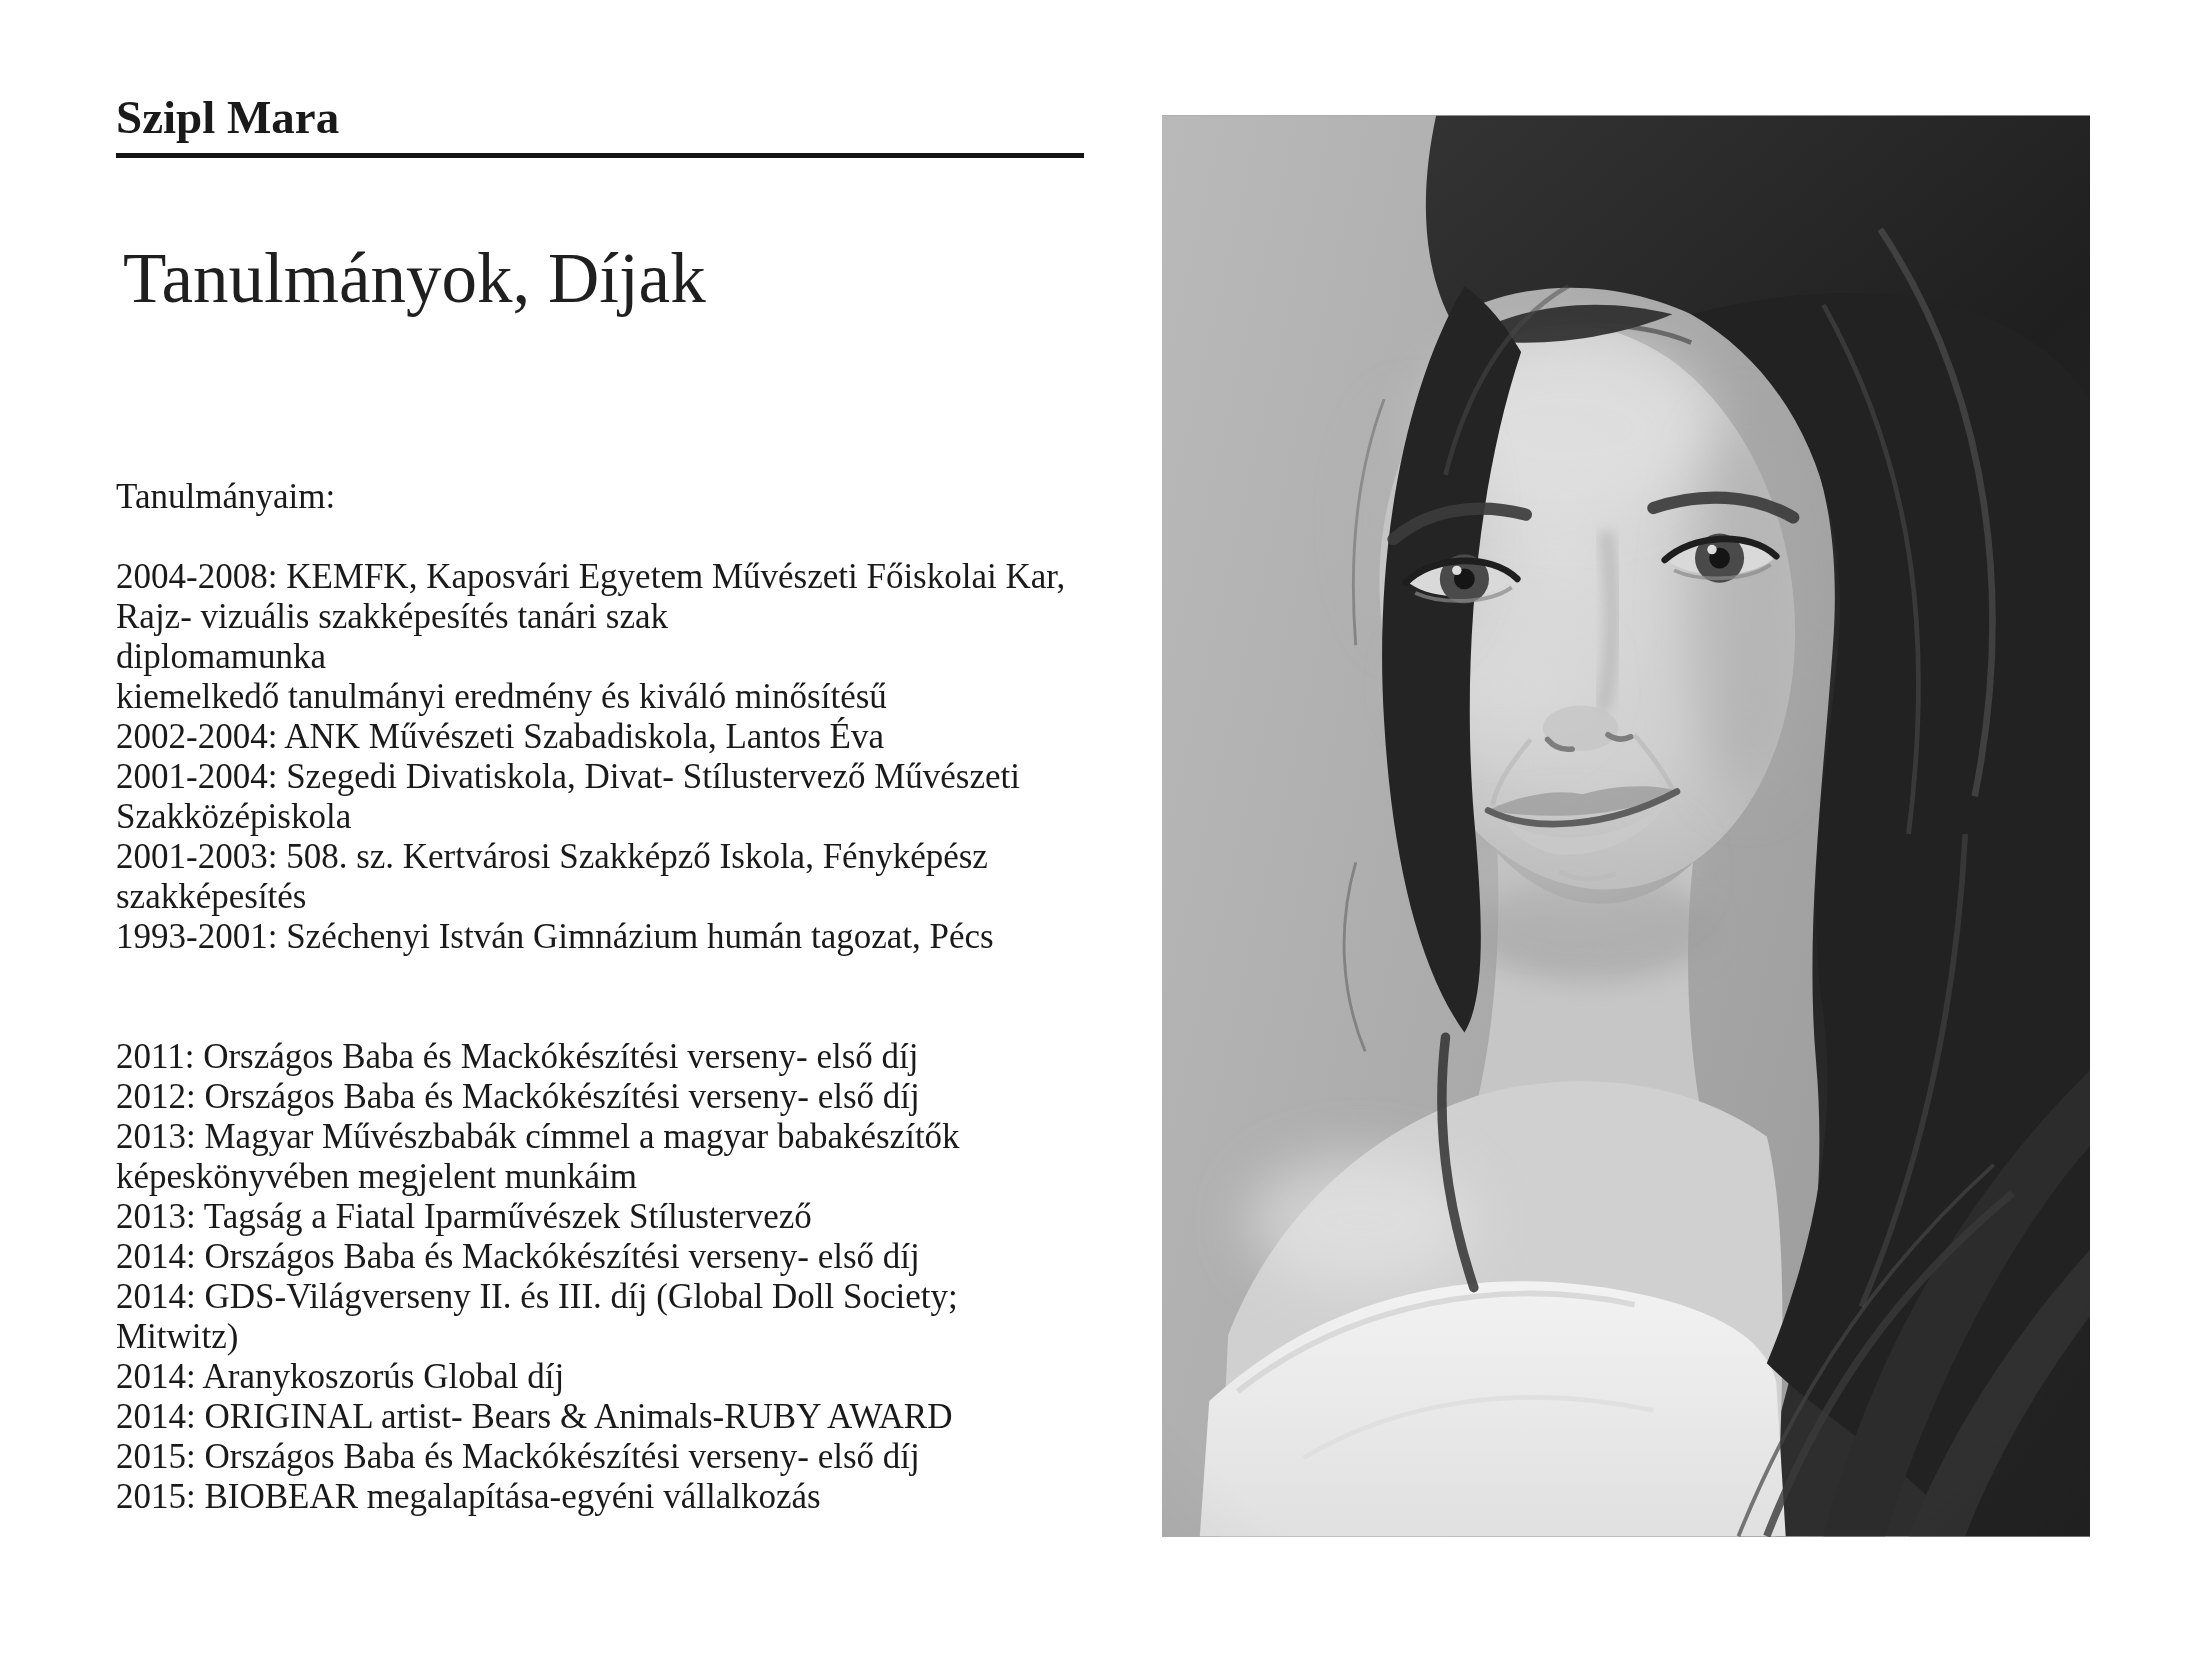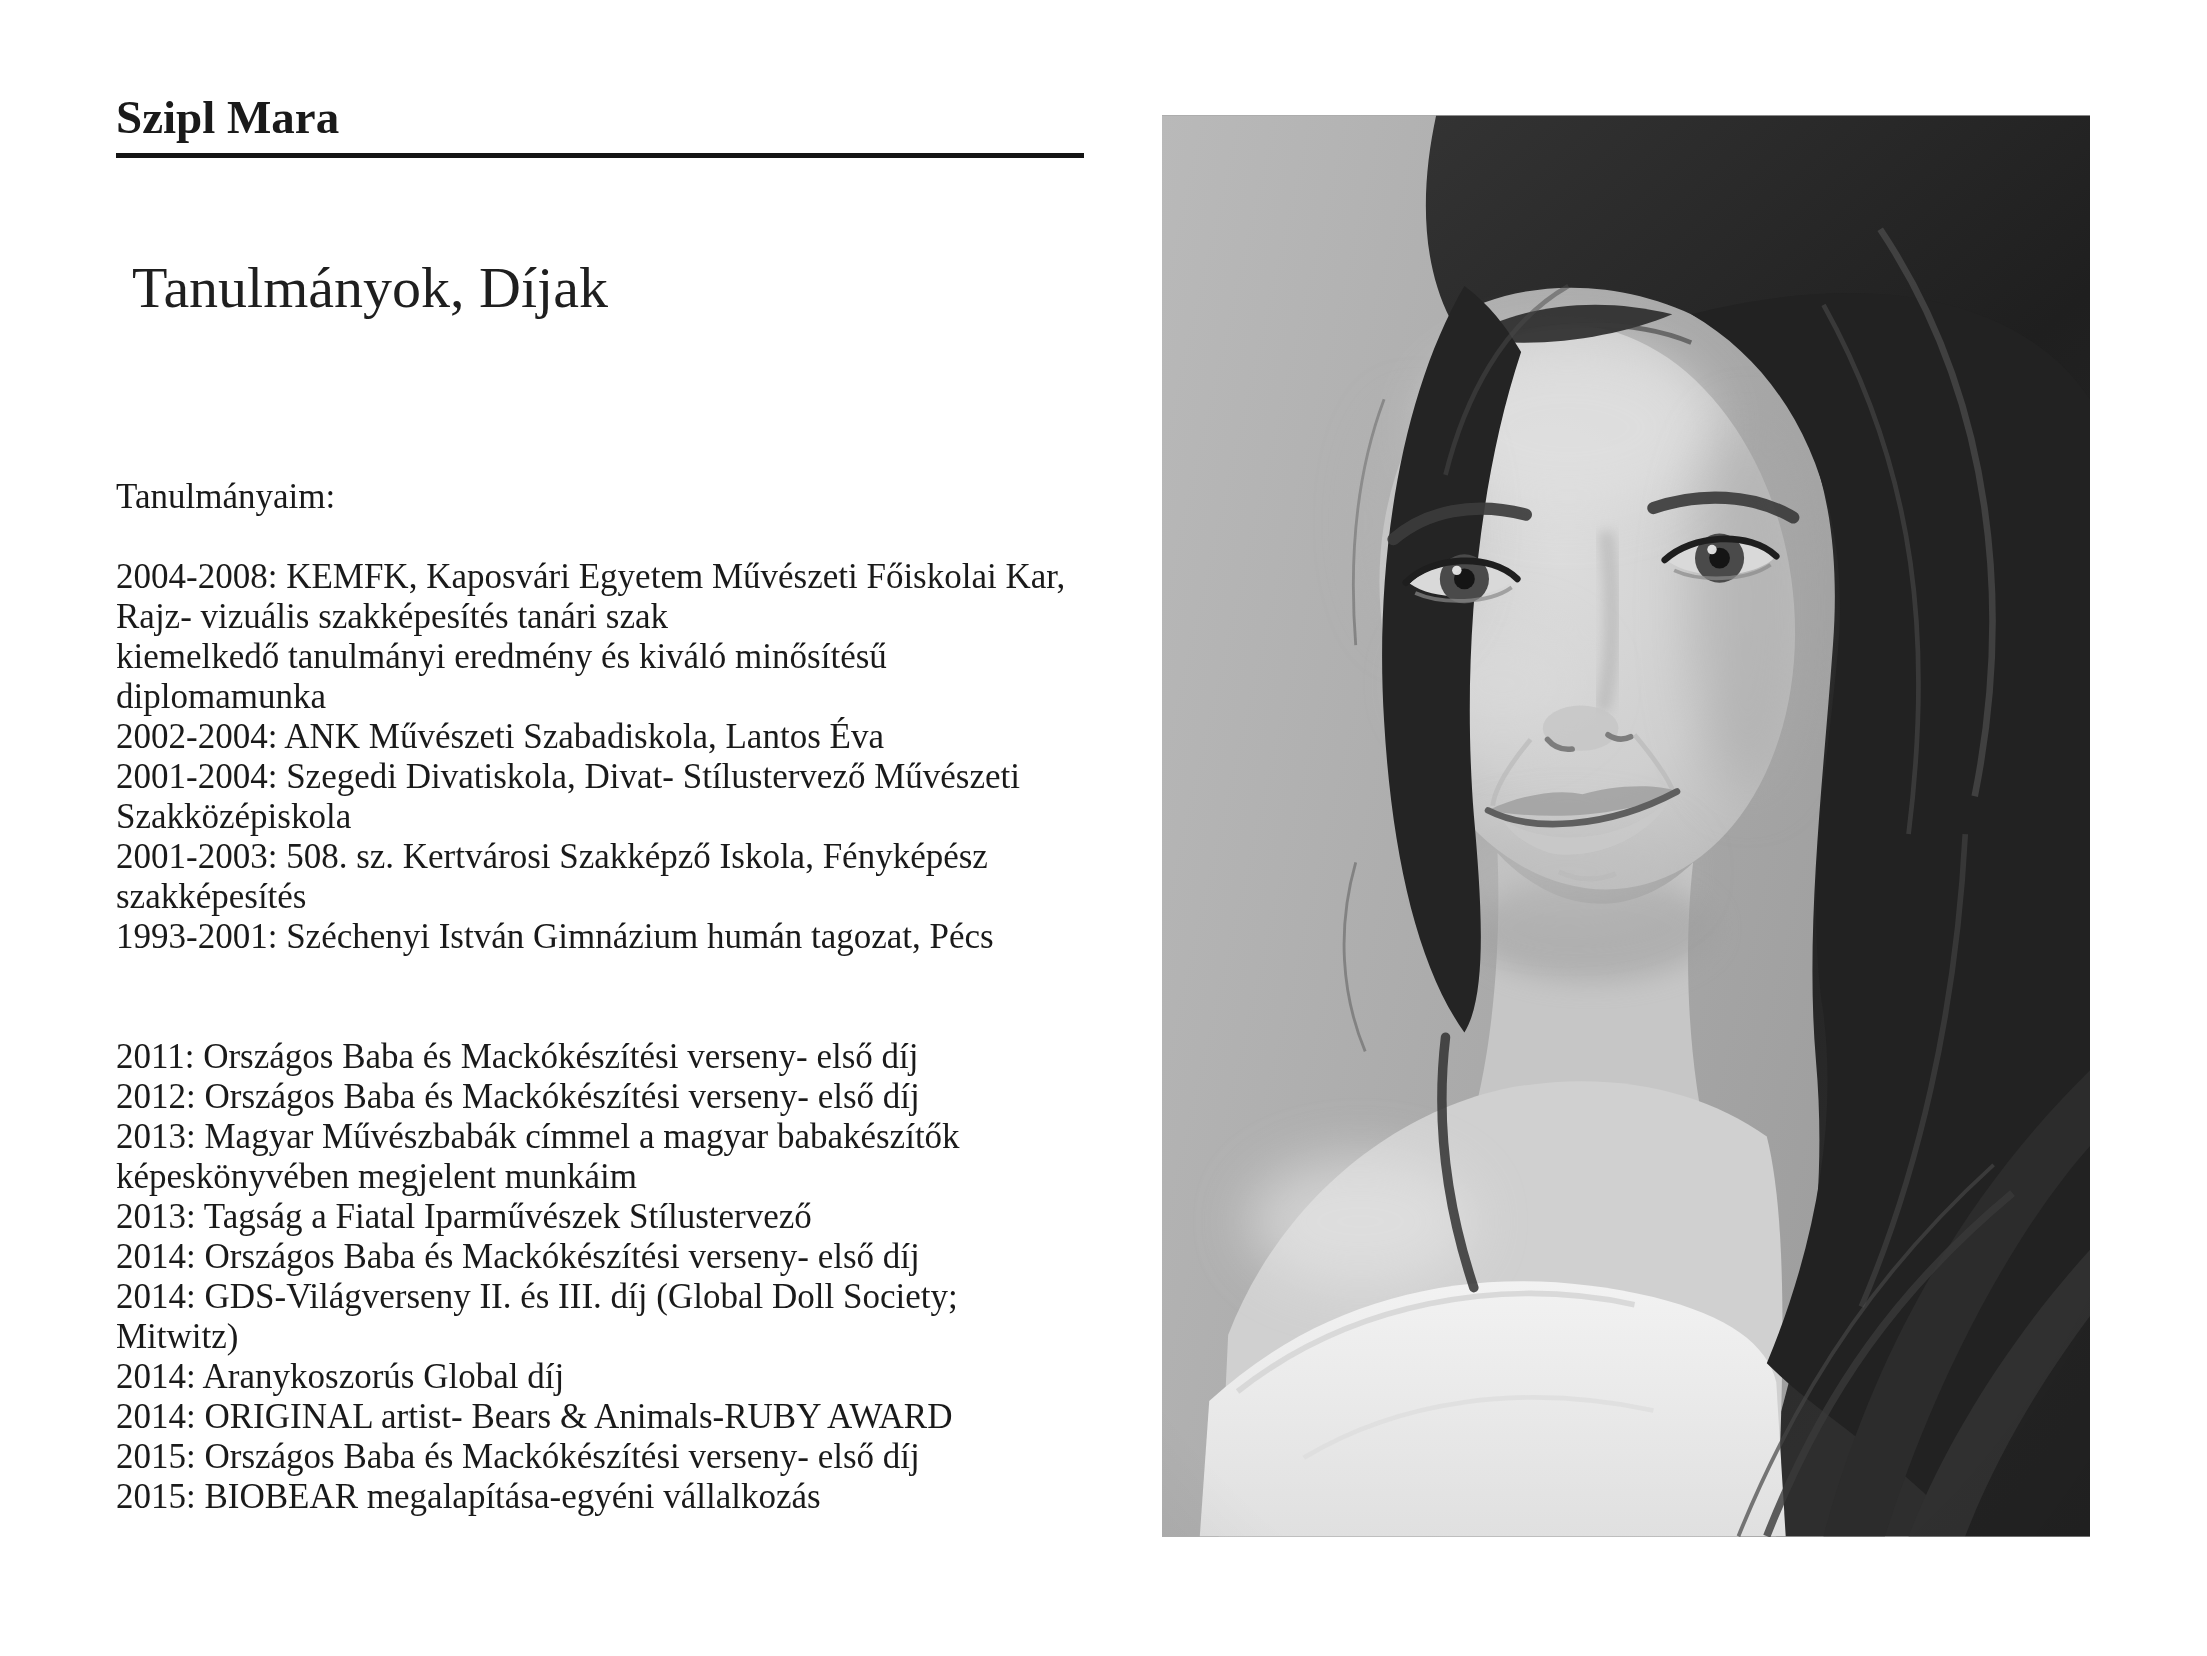--- a/index.html
+++ b/index.html
@@ -12,22 +12,22 @@
   .name-header{
     position:absolute;left:116px;top:94px;margin:0;
     font-size:47px;line-height:47px;font-weight:bold;color:var(--text);
     letter-spacing:0px;white-space:nowrap;
   }
   .header-rule{
     position:absolute;left:116px;top:153px;width:968px;height:4.7px;
     background:var(--rule);
   }
   .page-title{
-    position:absolute;left:115px;top:235px;margin:17px;
-    font-size:58px;line-height:71px;font-weight:normal;color:#1f1f1f;
+    position:absolute;left:115px;top:235px;margin:8px;
+    font-size:71px;line-height:71px;font-weight:normal;color:#1f1f1f;
     letter-spacing:0px;white-space:nowrap;
   }
   .textcol{
     position:absolute;left:116px;top:477px;width:1041px;
     font-size:35px;line-height:40px;color:var(--text);
   }
   .text-line{white-space:nowrap;height:40px;}
   .section-heading{white-space:nowrap;height:40px;}
   .gap{height:40px;}
 
@@ -46,22 +46,22 @@
   <div class="header-rule"></div>
 
   <h2 class="page-title">Tanulmányok, Díjak</h2>
 
   <div class="textcol">
     <div class="section-heading">Tanulmányaim:</div>
     <div class="gap"></div>
     <div>
         <div class="text-line">2004-2008: KEMFK, Kaposvári Egyetem Művészeti Főiskolai Kar,</div>
         <div class="text-line">Rajz- vizuális szakképesítés tanári szak</div>
+        <div class="text-line">diplomamunka</div>
         <div class="text-line">kiemelkedő tanulmányi eredmény és kiváló minősítésű</div>
-        <div class="text-line">diplomamunka</div>
         <div class="text-line">2002-2004: ANK Művészeti Szabadiskola, Lantos Éva</div>
         <div class="text-line">2001-2004: Szegedi Divatiskola, Divat- Stílustervező Művészeti</div>
         <div class="text-line">Szakközépiskola</div>
         <div class="text-line">2001-2003: 508. sz. Kertvárosi Szakképző Iskola, Fényképész</div>
         <div class="text-line">szakképesítés</div>
         <div class="text-line">1993-2001: Széchenyi István Gimnázium humán tagozat, Pécs</div>
       </div>
     <div class="gap"></div>
     <div class="gap"></div>
     <div>

